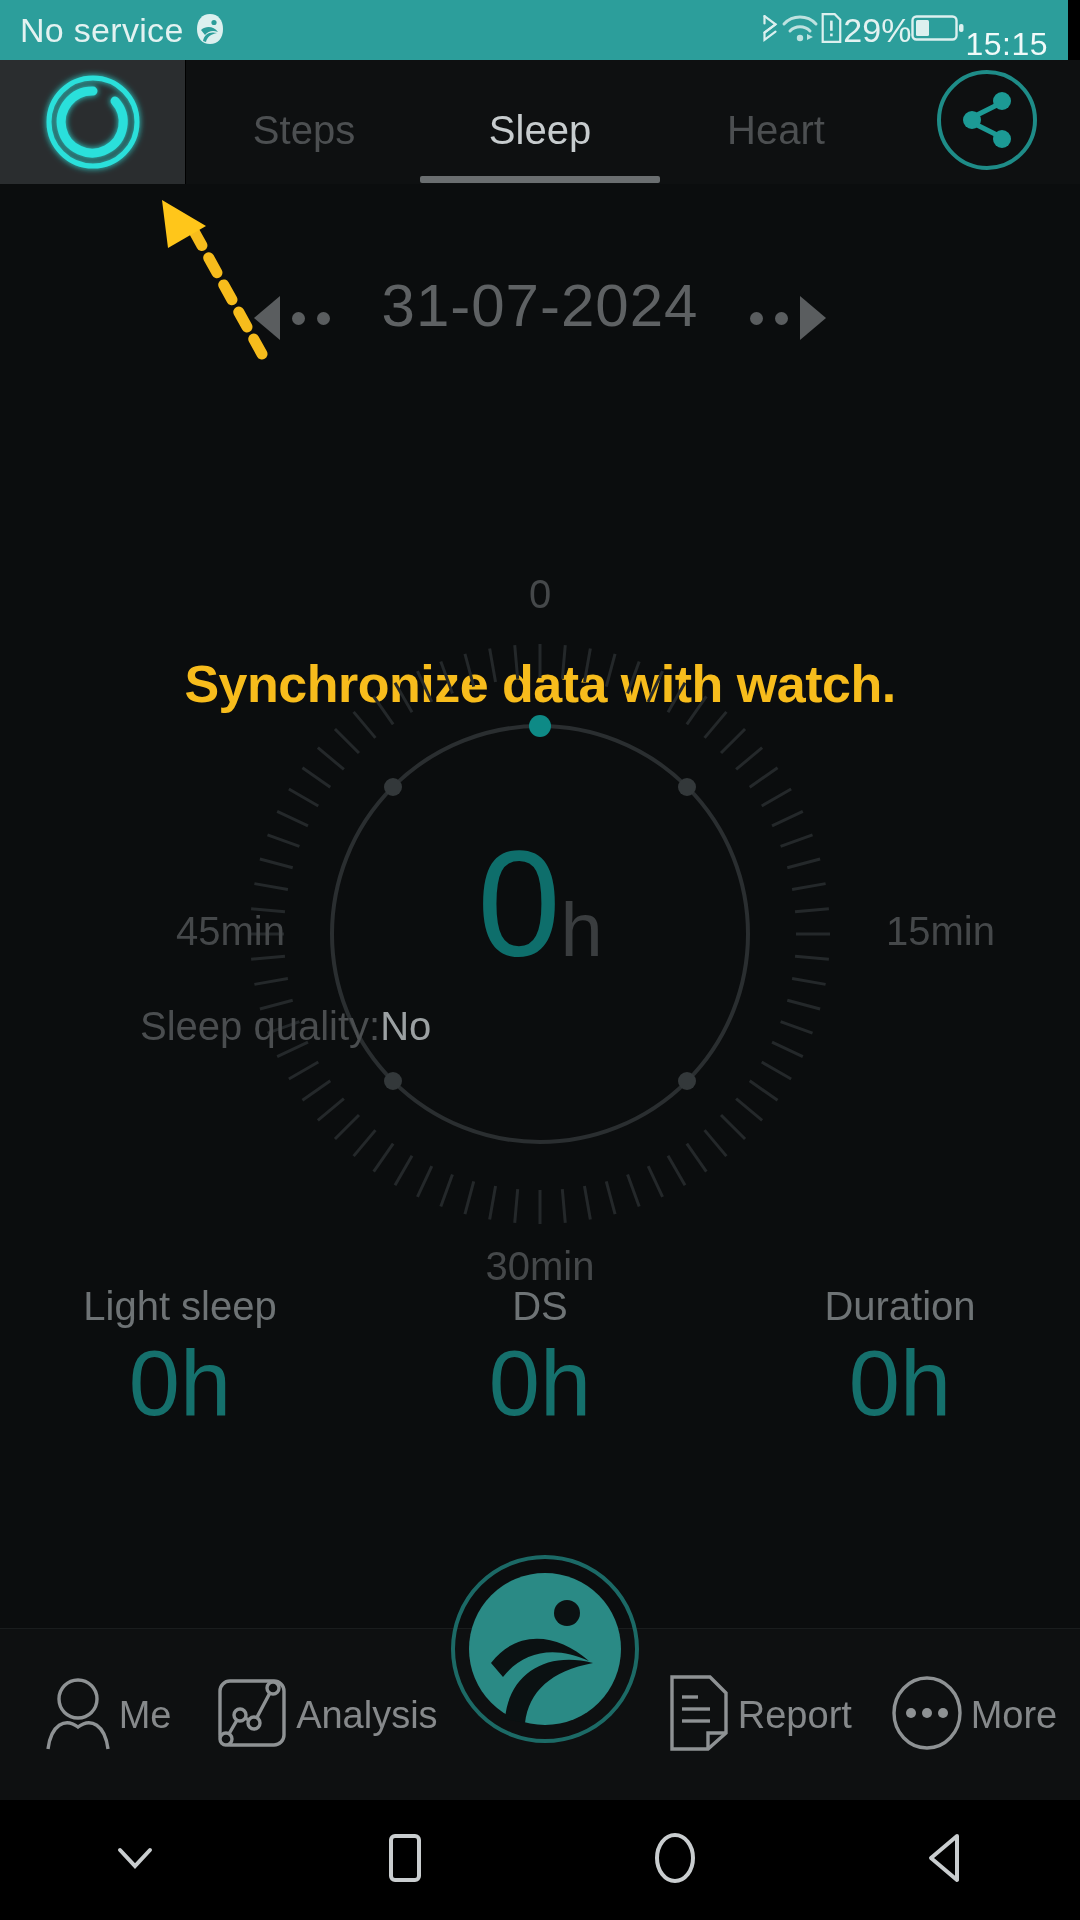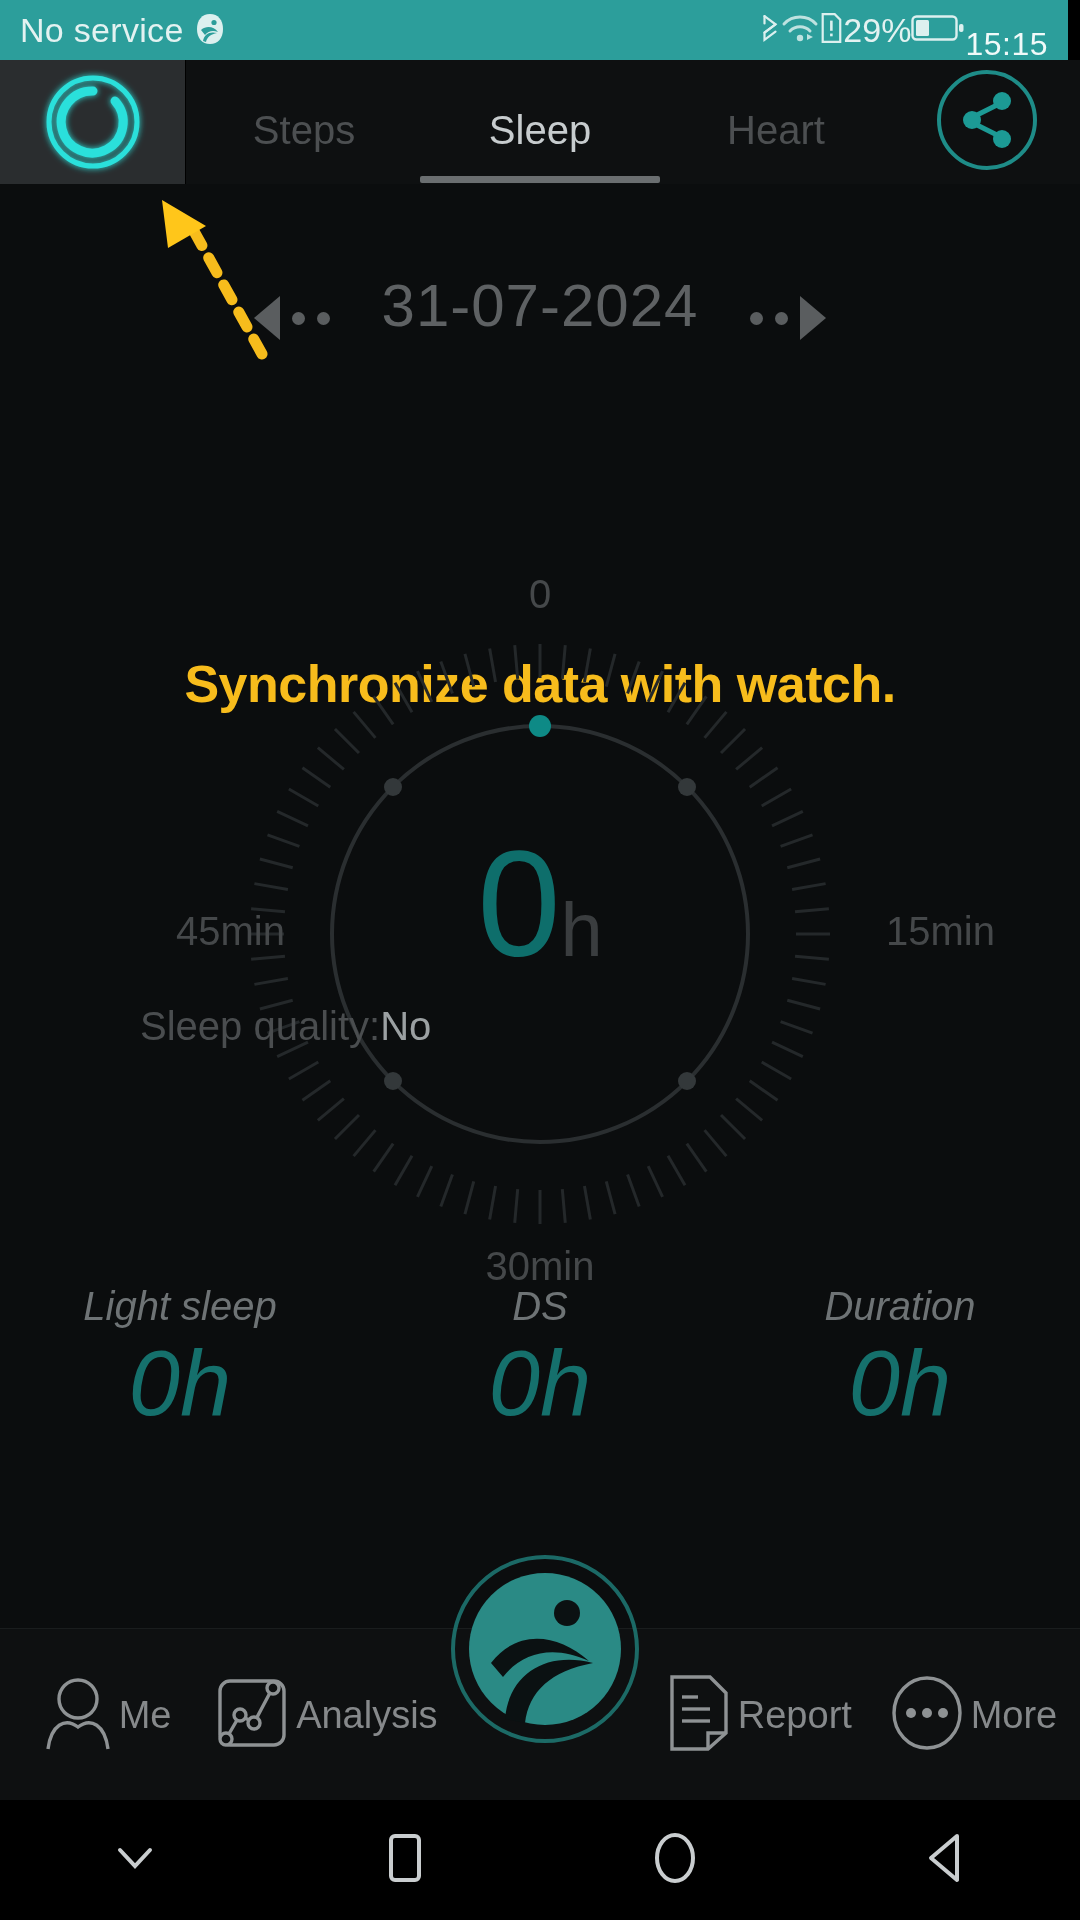--- a/index.html
+++ b/index.html
@@ -101,21 +101,21 @@
     position:absolute; left:0; top:420px; width:800px; 
     font-size:40px; color:#4A4D4F;
   }
   .center-quality b{ color:#9BA0A2; font-weight:normal; }
 
   
   .stats{
     position:absolute; left:0; top:1100px; width:1080px; height:220px;
     display:flex;
   }
-  .stat{ flex:1; text-align:center;font-style:italic; }
+  .stat{ flex:1; text-align:center; }
   .stat-label{ font-size:40px; color:#6E7375; margin-bottom:8px; }
   .stat-value{
     font-size:92px; color:#15706C; line-height:1;
     font-family:"Liberation Sans Narrow","Liberation Sans",sans-serif;
   }
 
   
   .bottomnav{
     position:absolute; left:0; top:1628px; width:1080px; height:172px;
     background:#0E1011; border-top:1px solid #1A1D1E;

